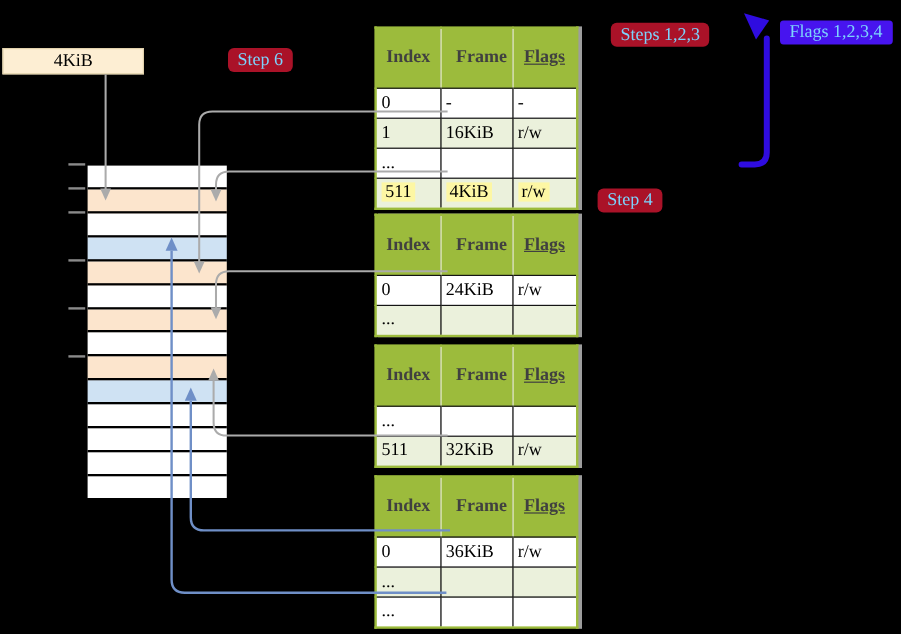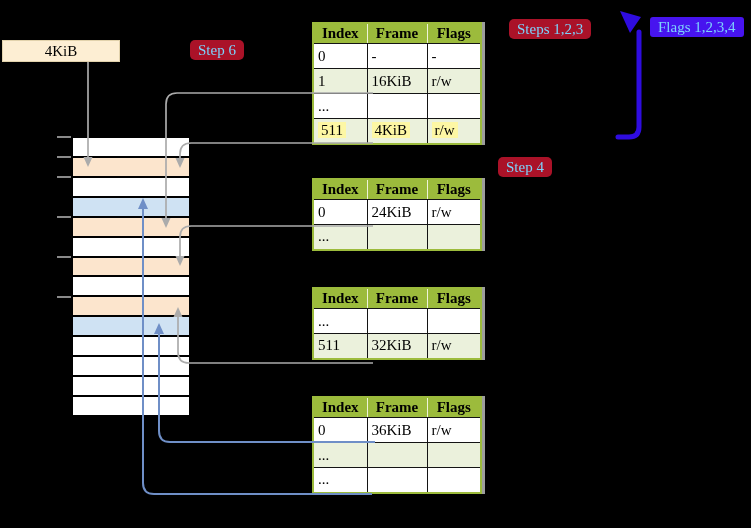--- a/index.html
+++ b/index.html
@@ -33,33 +33,33 @@
   .badge.red{background:#aa1228;border-radius:5px;}
   .badge.blue{background:#4714ef;border-radius:3px;}
 
   
   table.ptable{
     position:absolute;z-index:3;border-collapse:collapse;
     border:2px solid #9cbb3c;box-shadow:3px 0 0 #9d9d9d;
     font-size:15px;color:#000;table-layout:fixed;
   }
   table.ptable th{
-    background:#9cbb3c;color:#000000;font-weight:bold;height:20px;
-    padding:1px 4px;text-align:center;border-right:1px solid #eef3d9;
+    background:#9cbb3c;color:#404040;font-weight:bold;height:20px;
+    padding:16px 4px;text-align:center;border-right:1px solid #eef3d9;
     border-bottom:1px solid #141414;font-size:15px;
   }
   table.ptable th:last-child{border-right:none;}
   table.ptable td{
     height:25px;padding:1px 4px;border:1px solid #141414;
     text-align:left;vertical-align:middle;background:#fff;
   }
   table.ptable tbody tr:nth-child(even) td{background:#ebf1dc;}
   table.ptable .c-index{width:54px;}
-  table.ptable .c-frame{width:60px;}
-  table.ptable .c-flags{width:54px;}
+  table.ptable .c-frame{width:60px;text-align:right;}
+  table.ptable .c-flags{width:54px;text-decoration:underline;}
   .hl{background:#fdf7a4;padding:0 3px;}
 </style>
 </head>
 <body>
 
 <div class="stage">
 
   <div class="memstack" id="memstack">
       <div class="mrow" style="background: rgb(255, 255, 255);"></div>
       <div class="mrow" style="background: rgb(252, 229, 205);"></div>

